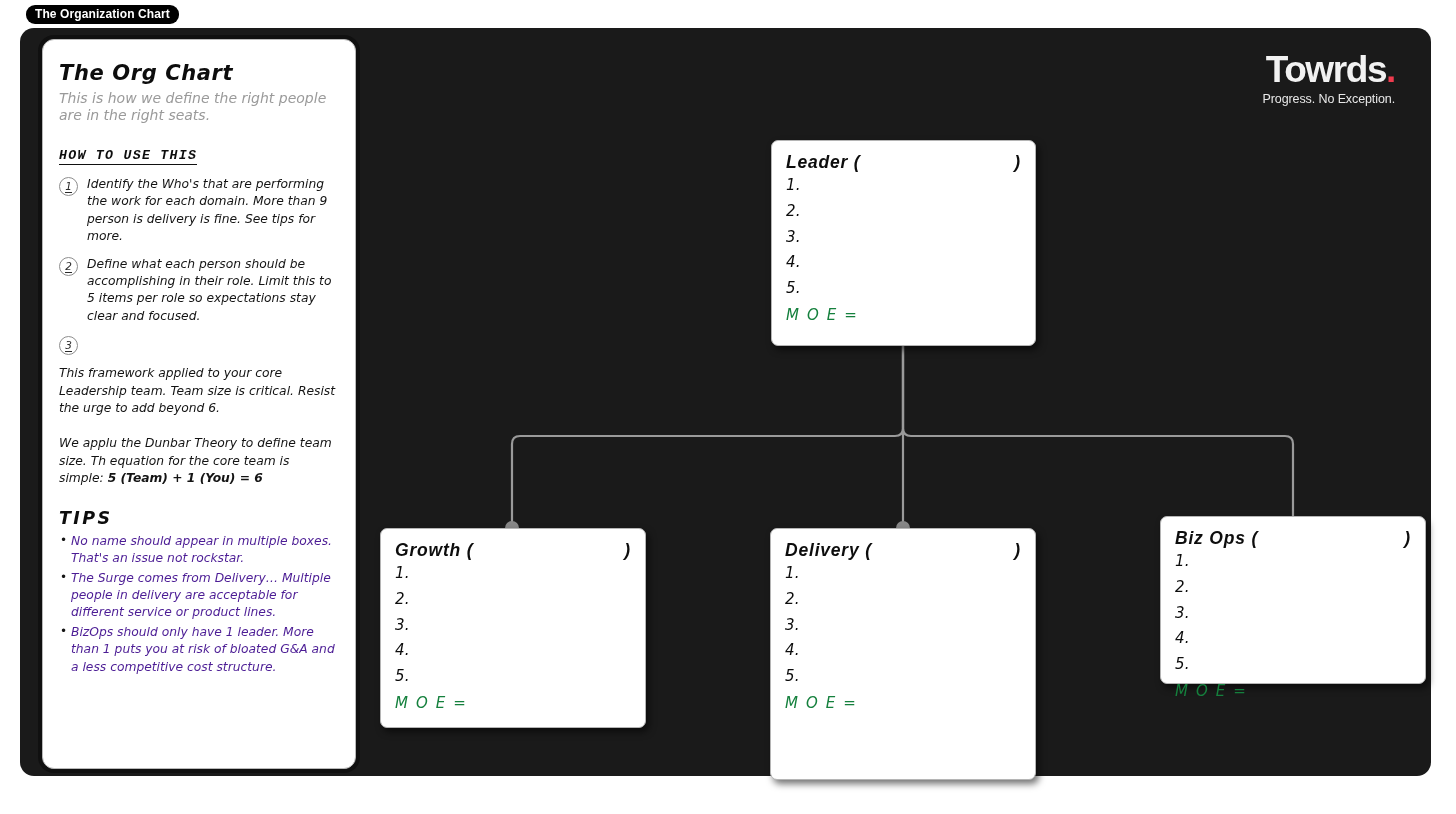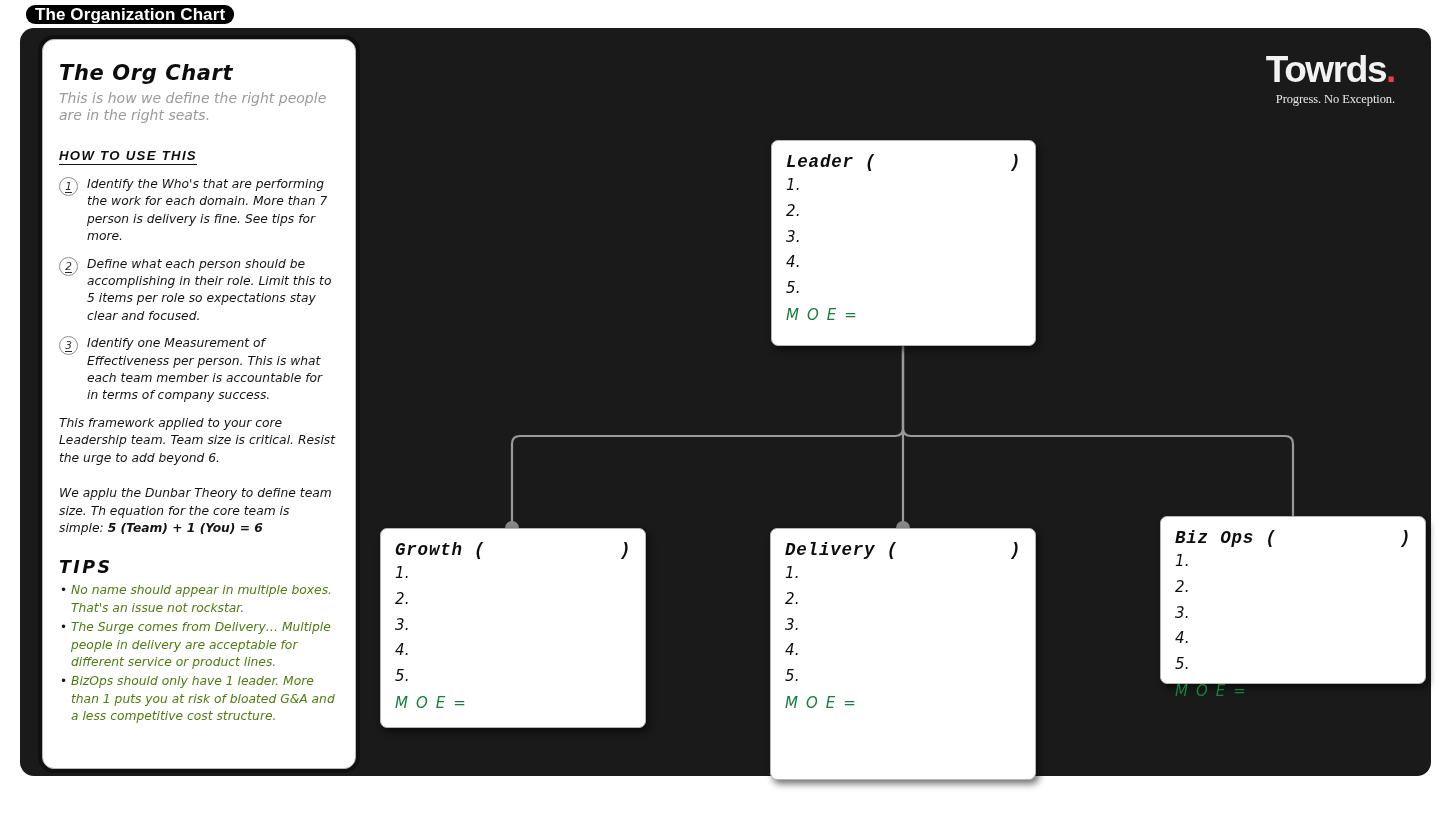--- a/index.html
+++ b/index.html
@@ -24,21 +24,21 @@
   .title-pill {
     position: absolute;
     left: 26px;
     top: 5px;
     height: 19px;
     padding: 0 9px 0 9px;
     background: #000000;
     color: #ffffff;
     border-radius: 9px;
     font-family: "Liberation Sans", sans-serif;
-    font-size: 17px;
+    font-size: 12px;
     font-weight: 700;
     line-height: 19px;
     letter-spacing: 0.1px;
     white-space: nowrap;
     z-index: 40;
   }
 
   
   .canvas {
     position: absolute;
@@ -63,21 +63,21 @@
     font-size: 37px;
     font-weight: 700;
     color: #f2f2f2;
     letter-spacing: -1.4px;
     line-height: 40px;
   }
   .brand-dot {
     color: #ef3b4e;
   }
   .brand-tag {
-    font-family: Liberation Serif, serif;
+    font-family: Liberation Sans, sans-serif;
     font-size: 12.5px;
     font-weight: 400;
     color: #e8e8e8;
     letter-spacing: -0.1px;
     line-height: 16px;
     margin-top: 1px;
   }
 
   
   .panel-frame {
@@ -115,21 +115,21 @@
     font-style: italic;
     font-size: 14px;
     color: #9a9a9a;
     line-height: 16.5px;
     margin-top: 4px;
     max-width: 268px;
   }
 
   .section-head-underline {
     display: inline-block;
-    font-family: Liberation Sans, sans-serif;
+    font-family: Liberation Mono, monospace;
     font-style: italic;
     font-weight: 700;
     font-size: 13.2px;
     color: #0d0d0d;
     letter-spacing: 1.3px;
     border-bottom: 1.6px solid #111111;
     padding-bottom: 1px;
     margin-top: 25px;
   }
 
@@ -192,21 +192,21 @@
   .tips-list {
     list-style: none;
     margin-top: 5px;
   }
   .tips-list li {
     position: relative;
     padding-left: 12px;
     font-family: "DejaVu Sans", sans-serif;
     font-style: italic;
     font-size: 12.3px;
-    color: #4d7c0f;
+    color: #4c1d95;
     line-height: 17.4px;
     margin-bottom: 2px;
     max-width: 284px;
   }
   .tips-list li::before {
     content: "\2022";
     position: absolute;
     left: 1px;
     top: -0.5px;
     font-size: 12px;
@@ -220,21 +220,21 @@
     border: 1.6px solid #b5b5b5;
     border-radius: 7px;
     box-shadow: 3px 4px 7px rgba(0,0,0,0.55);
     padding: 10px 14px 8px 14px;
     z-index: 20;
   }
   .node-head {
     display: flex;
     justify-content: space-between;
     align-items: flex-end;
-    font-family: Liberation Mono, monospace;
+    font-family: Liberation Sans, sans-serif;
     font-style: italic;
     font-weight: 700;
     font-size: 17.5px;
     color: #0d0d0d;
     letter-spacing: 0.8px;
     line-height: 22px;
   }
   .node-head .paren-right { font-weight: 700; }
   .node-line {
     font-family: "DejaVu Sans", sans-serif;
@@ -295,29 +295,28 @@
       <div class="panel-card">
 
         <div class="panel-title">The Org Chart</div>
         <div class="panel-sub">This is how we define the right people are in the right seats.</div>
 
         <div class="section-head-underline">HOW TO USE THIS</div>
 
         <div class="steps">
           <div class="step">
             <div class="step-num"><span>1</span></div>
-            <div class="step-text">Identify the Who's that are performing the work for each domain. More than 7 person is delivery is fine. See tips for more.</div>
+            <div class="step-text">Identify the Who's that are performing the work for each domain. More than 9 person is delivery is fine. See tips for more.</div>
           </div>
           <div class="step">
             <div class="step-num"><span>2</span></div>
             <div class="step-text">Define what each person should be accomplishing in their role. Limit this to 5 items per role so expectations stay clear and focused.</div>
           </div>
           <div class="step">
             <div class="step-num"><span>3</span></div>
-            <div class="step-text">Identify one Measurement of Effectiveness per person. This is what each team member is accountable for in terms of company success.</div>
           </div>
         </div>
 
         <div class="note-para">This framework applied to your core Leadership team. Team size is critical. Resist the urge to add beyond 6.</div>
         <div class="note-para spaced"><span>We applu the Dunbar Theory to define team size. Th equation for the core team is simple: </span><b>5 (Team) + 1 (You) = 6</b></div>
 
         <div class="section-head">TIPS</div>
         <ul class="tips-list">
           <li>No name should appear in multiple boxes. That's an issue not rockstar.</li>
           <li>The Surge comes from Delivery… Multiple people in delivery are acceptable for different service or product lines.</li>

